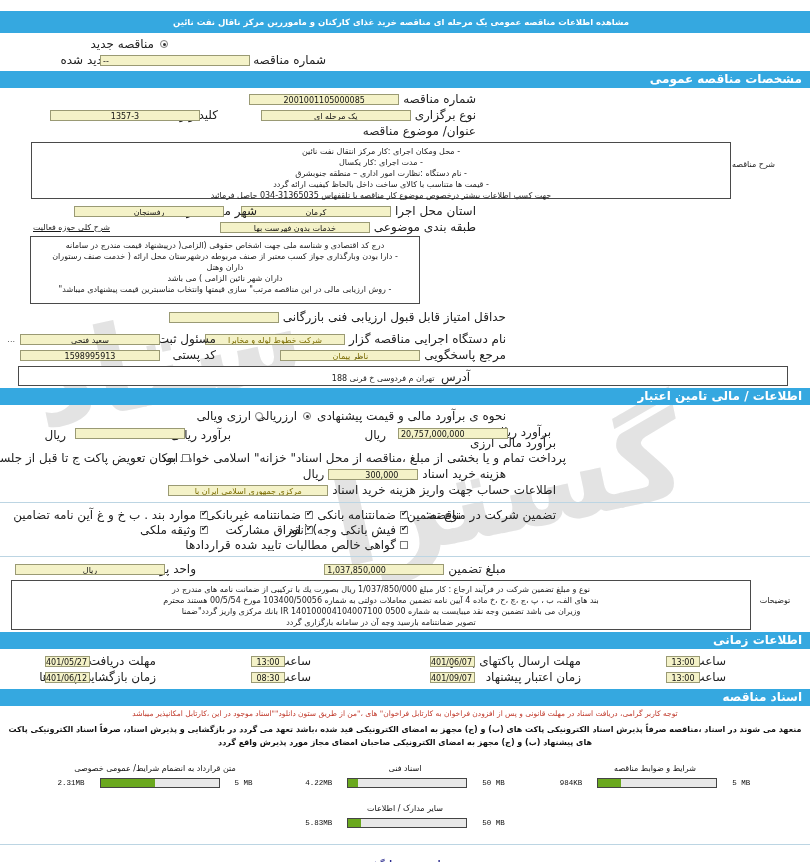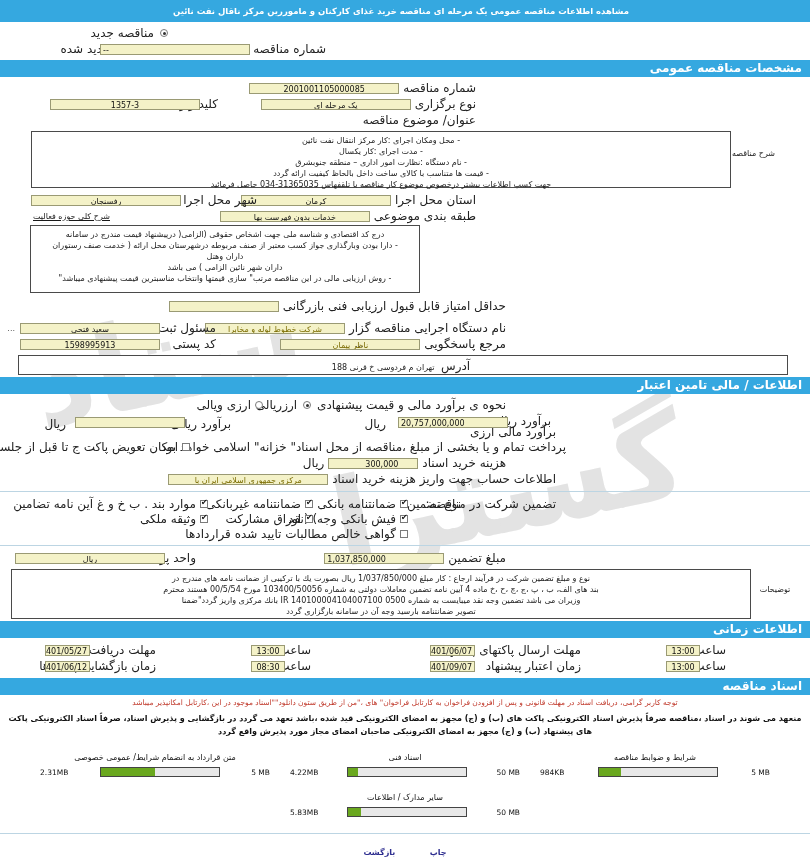--- a/index.html
+++ b/index.html
@@ -42,20 +42,21 @@
     line-height:11px;
   }
   .bar-title{
     background:#35a8e0;
     color:#ffffff;
     font-weight:bold;
     font-size:8.5px;
     padding:5px 8px 5px 0;
     text-align:center;
     line-height:12px;
+    margin-top:11px;
   }
   .sec{padding:2px 0;}
   .row{
     display:flex;
     align-items:center;
     justify-content:flex-start;
     margin:2px 0;
   }
   .lbl{
     font-size:12px;
@@ -154,23 +155,24 @@
   }
   .attach-title{
     font-size:8px;
     text-align:center;
     margin-bottom:5px;
     color:#111;
   }
   .attach-meter{
     display:flex;
     align-items:center;
-    justify-content:space-between;
-    gap:2px;
+    justify-content:center;
+    gap:15px;
     direction:ltr;
+    font-family:Liberation Mono, monospace;
   }
   .meter{
     width:120px;height:10px;
     border:1px solid #444;
     background:#e8e8e8;
     position:relative;
     box-sizing:border-box;
   }
   .meter i{
     display:block;height:100%;
@@ -258,21 +260,21 @@
         <p>- نام دستگاه :نظارت امور اداری – منطقه جنوبشرق</p>
         <p>- قیمت ها متناسب با کالای ساخت داخل بالحاظ کیفیت ارائه گردد</p>
         <p>جهت کسب اطلاعات بیشتر درخصوص موضوع کار مناقصه با تلقفهاس 31365035-034 حاصل فرمائید</p>
       </div>
     </div>
 
     <div class="row" style="padding-right:330px;position:relative;margin-top:5px;">
       <span class="lbl">استان محل اجرا</span>
       <span class="fld fld-w150">کرمان</span>
       <span class="lbl" style="position:absolute;right:549px;">شهر محل اجرا</span>
-      <span class="fld fld-w150" style="position:absolute;right:629px;margin-left:15px;">رفسنجان</span>
+      <span class="fld fld-w150" style="position:absolute;right:586px;margin-left:15px;">رفسنجان</span>
     </div>
 
     <div class="row" style="padding-right:330px;position:relative;">
       <span class="lbl">طبقه بندی موضوعی</span>
       <span class="fld fld-w150">خدمات بدون فهرست بها</span>
       <span class="ul-label" style="position:absolute;right:700px;">شرح کلی حوزه فعالیت</span>
     </div>
 
     <div style="display:flex;justify-content:flex-start;padding-right:390px;">
       <div class="box" style="width:390px;height:68px;text-align:center;">

